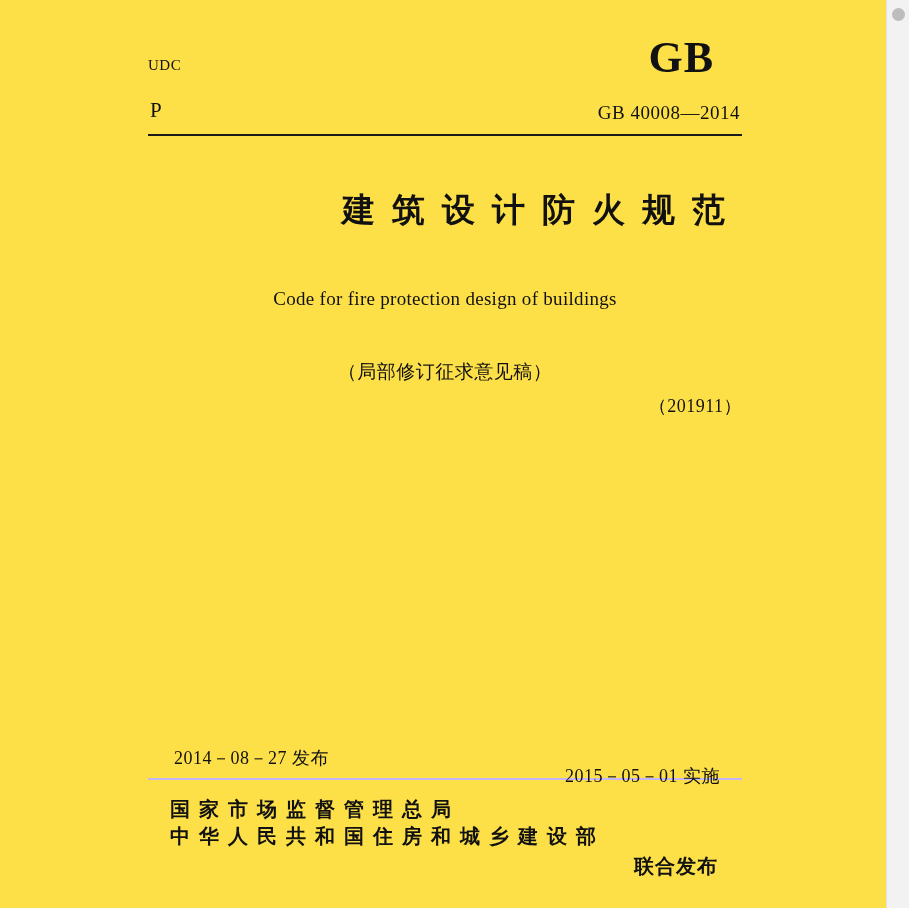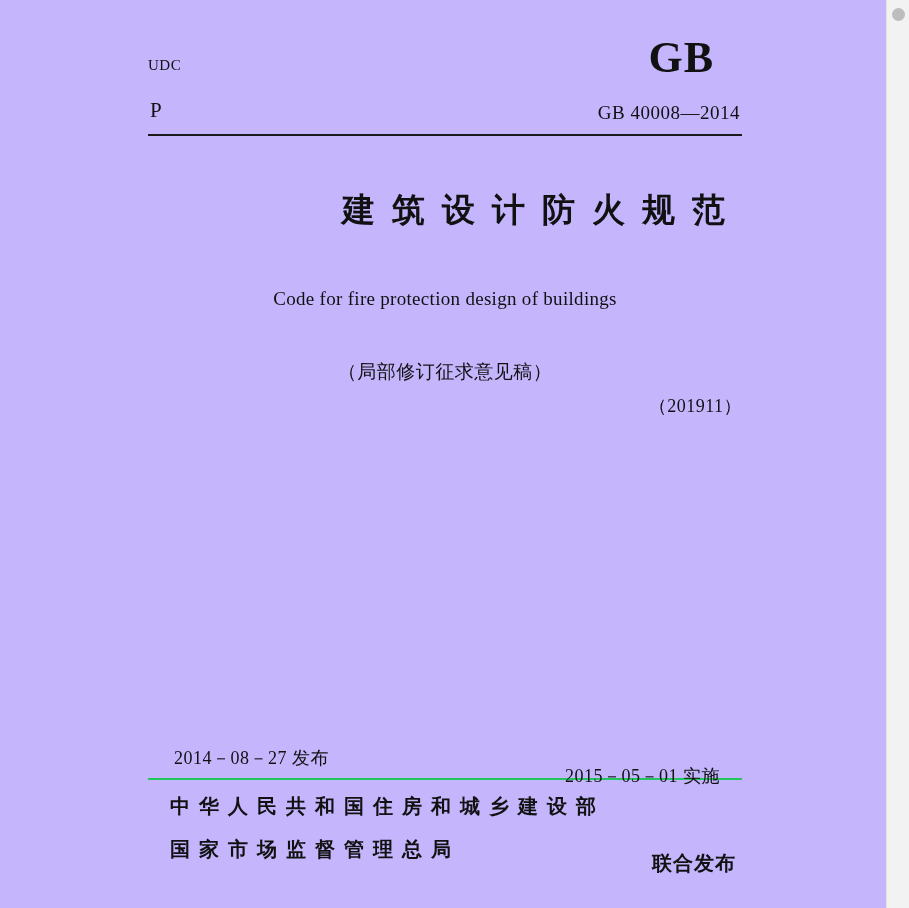--- a/index.html
+++ b/index.html
@@ -16,21 +16,21 @@
     position: relative;
   }
 
   
   #page {
     position: absolute;
     left: 0;
     top: 0;
     width: 886px;
     height: 908px;
-    background: #c4b5fd;
+    background: #fde047;
     box-sizing: border-box;
   }
 
   
   #scroll-gutter {
     position: absolute;
     right: 0;
     top: 0;
     width: 23px;
     height: 908px;
@@ -140,21 +140,21 @@
   
   .footer {
     position: absolute;
     left: 148px;
     top: 744px;
     width: 594px;
   }
   .dates-row {
     position: relative;
     height: 34px;
-    border-bottom: 2px solid #22c55e;
+    border-bottom: 2px solid #c4b5fd;
   }
   .date-left {
     position: absolute;
     left: 26px;
     top: 2px;
     font-size: 18px;
     letter-spacing: 0.5px;
   }
   .date-right {
     position: absolute;
@@ -174,21 +174,21 @@
     font-size: 20px;
     font-weight: 700;
     letter-spacing: 9px;
     padding-left: 22px;
   }
   .issuer-line.second {
     margin-top: 16px;
   }
   .joint-publish {
     position: absolute;
-    right: 6px;
+    right: 24px;
     bottom: 2px;
     font-family: "DejaVu Sans", "Liberation Sans", sans-serif;
     font-size: 20px;
     font-weight: 700;
     letter-spacing: 1px;
   }
 </style>
 </head>
 <body>
 
@@ -212,22 +212,22 @@
     <div class="sub-date">（201911）</div>
 
   </div>
 
   <div class="footer">
     <div class="dates-row">
       <div class="date-left">2014－08－27 发布</div>
       <div class="date-right">2015－05－01 实施</div>
     </div>
     <div class="issuers">
+      <div class="issuer-line second">国家市场监督管理总局</div>
       <div class="issuer-line">中华人民共和国住房和城乡建设部</div>
-      <div class="issuer-line second">国家市场监督管理总局</div>
       <div class="joint-publish">联合发布</div>
     </div>
   </div>
 
 </div>
 
 <div id="scroll-gutter">
   <div id="scroll-thumb"></div>
 </div>
 

